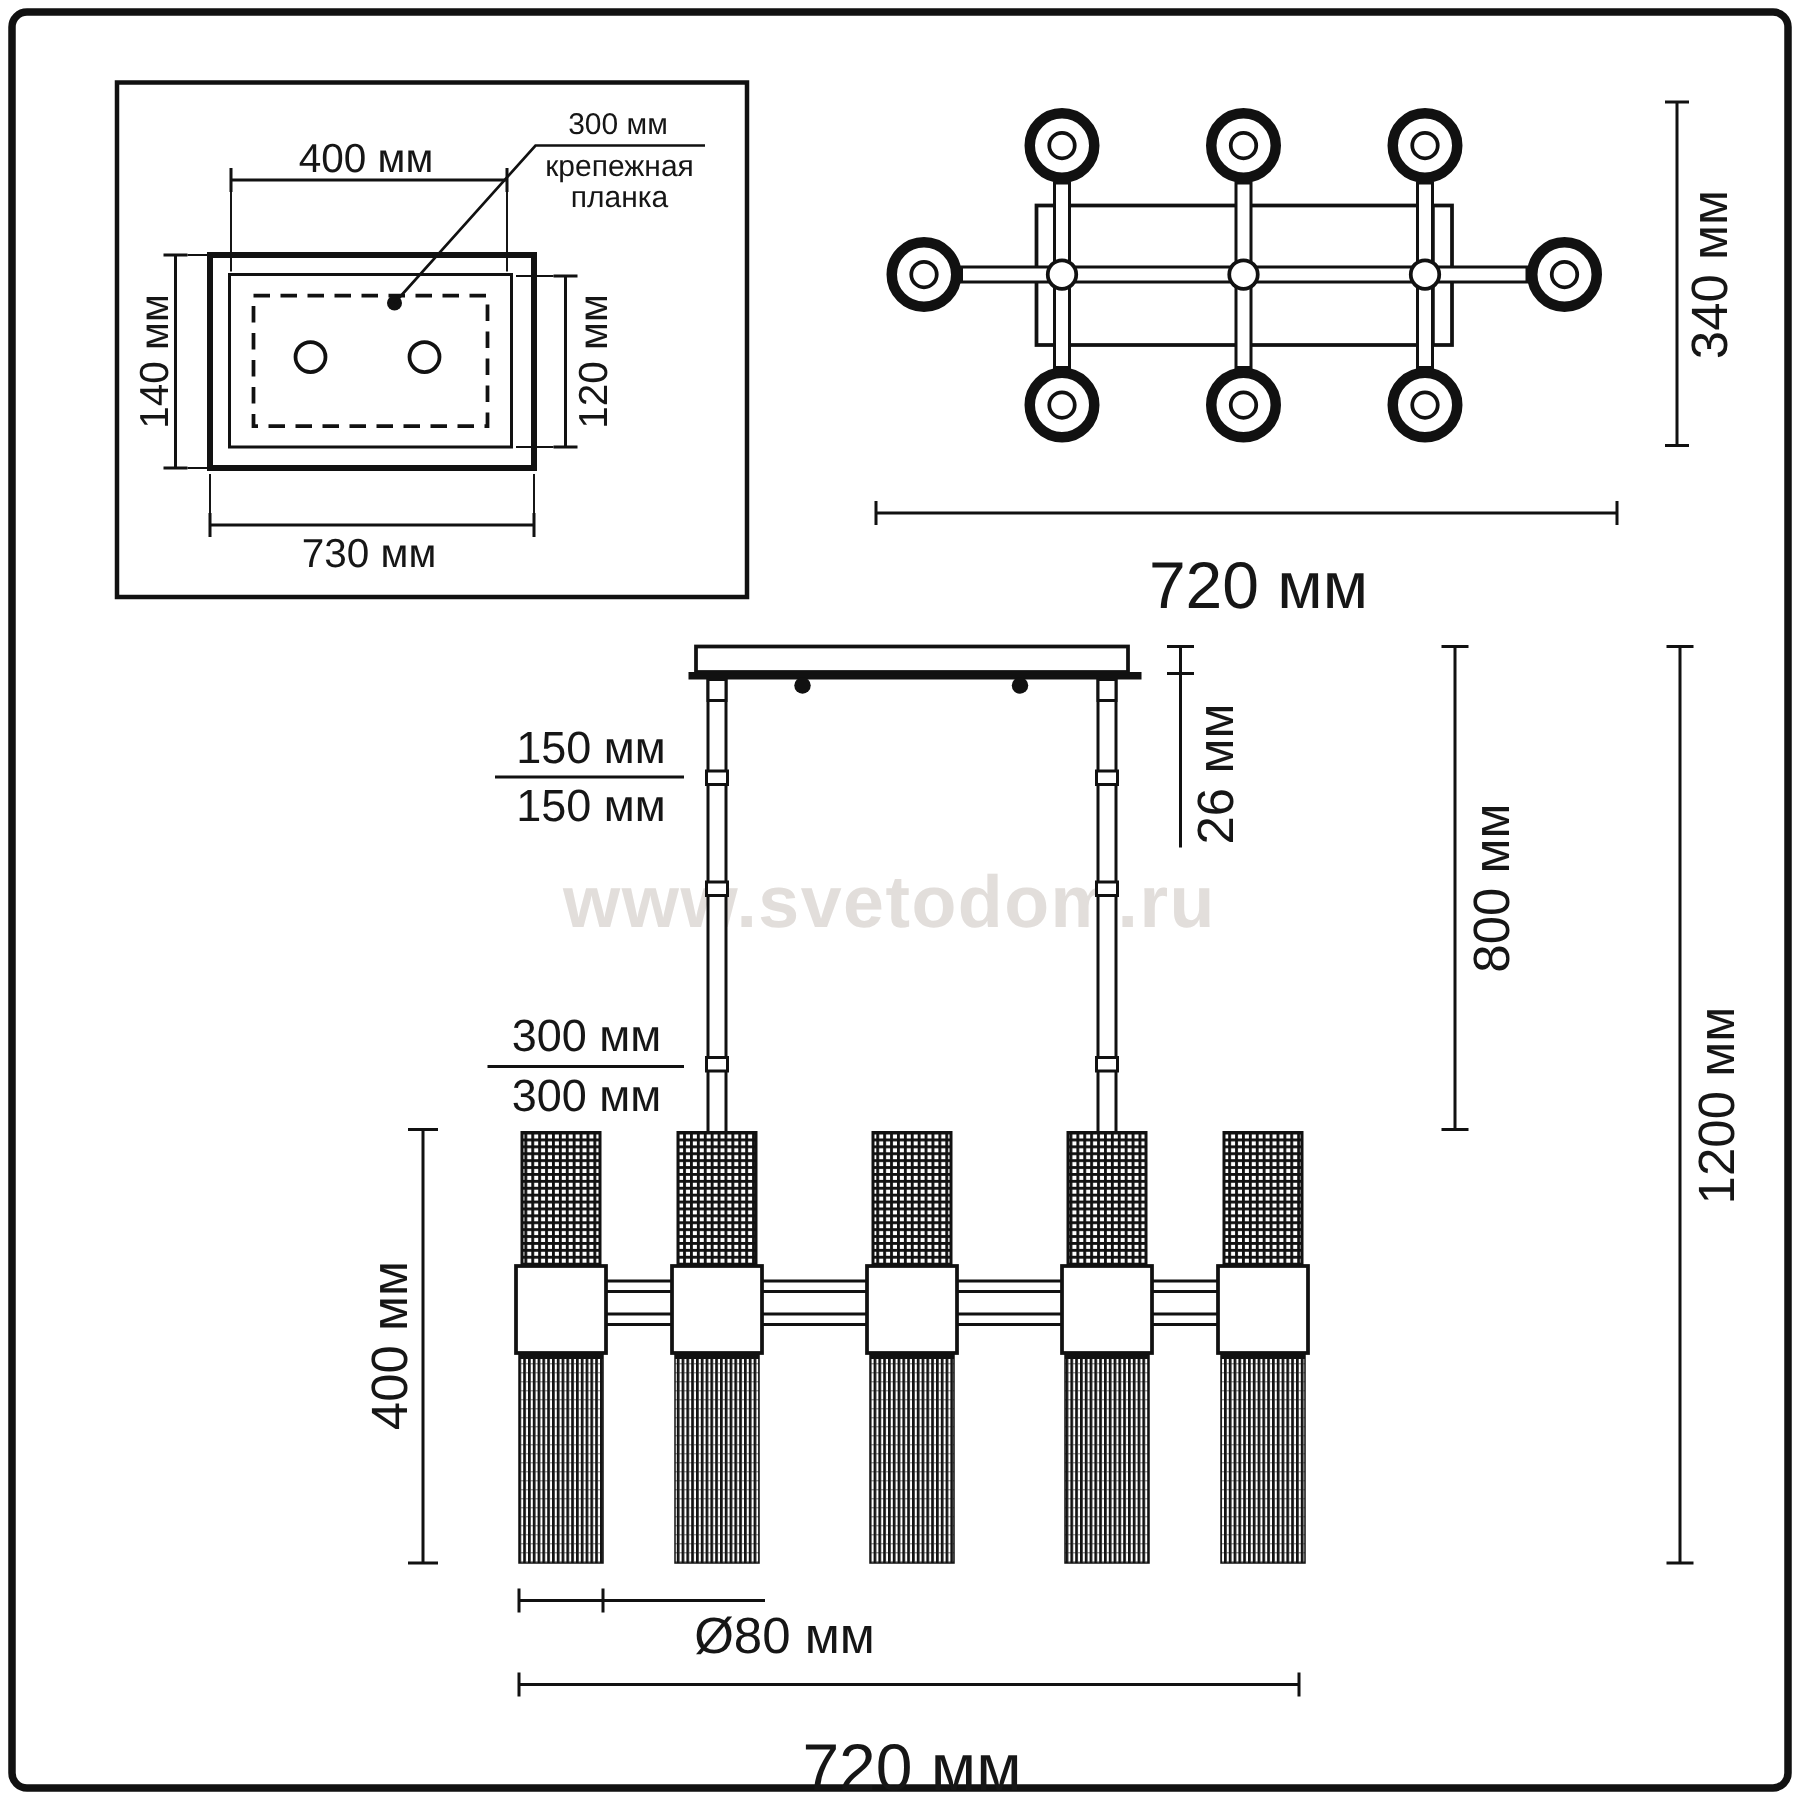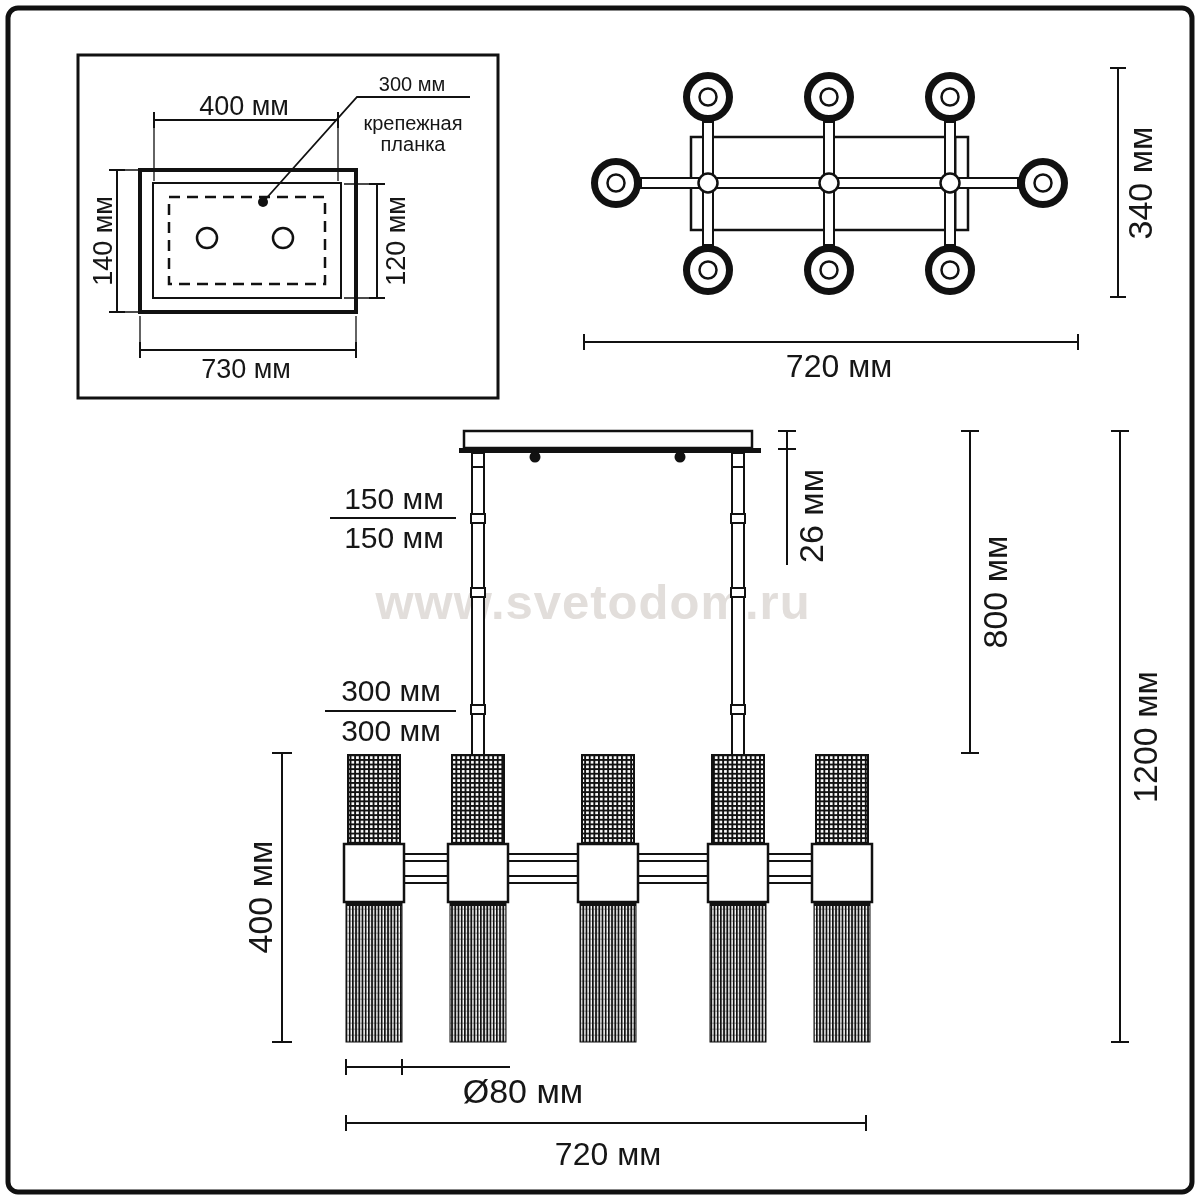--- a/index.html
+++ b/index.html
@@ -10,21 +10,21 @@
   .layer{position:absolute;left:0;top:0;}
   .lbl{
     position:absolute;transform:translate(-50%,-50%);
     white-space:nowrap;color:#161616;line-height:1.04;text-align:center;
   }
   .rot{transform:translate(-50%,-50%) rotate(-90deg);}
   .f20{font-size:20px;}
   .f27{font-size:27px;}
   .f30{font-size:30px;text-align:center;}
   .f34{font-size:34px;}
-  .f36{font-size:32px;}
+  .f36{font-size:44px;margin-top:24px;}
   .multiline{white-space:pre-line;}
   .watermark{
     position:absolute;left:593px;top:602px;
     transform:translate(-50%,-50%);
     font-size:49px;font-weight:700;letter-spacing:1px;
     color:#e2dedb;white-space:nowrap;
   }
 </style>
 </head>
 <body>
@@ -195,21 +195,21 @@
 
       <path d="M346,1123 L866,1123 M346,1115 L346,1131 M866,1115 L866,1131"></path>
     </g>
   </svg>
 
   <div class="lbl f27" style="left:244px;top:106px;">400 мм</div>
   <div class="lbl f27" style="left:246px;top:369px;">730 мм</div>
   <div class="lbl f27 rot" style="left:103px;top:241px;">140 мм</div>
   <div class="lbl f27 rot" style="left:396px;top:241px;">120 мм</div>
   <div class="lbl f20" style="left:412px;top:84px;">300 мм</div>
-  <div class="lbl f20 multiline" style="left:413px;top:122px;margin-top:12px;">крепежная
+  <div class="lbl f20 multiline" style="left:413px;top:122px;">крепежная
 планка</div>
 
   <div class="lbl f34 rot" style="left:1141px;top:183px;">340 мм</div>
   <div class="lbl f36" style="left:839px;top:367px;">720 мм</div>
 
   <div class="lbl f30" style="left:394px;top:499px;">150 мм</div>
   <div class="lbl f30" style="left:394px;top:538px;">150 мм</div>
   <div class="lbl f30" style="left:391px;top:691px;">300 мм</div>
   <div class="lbl f30" style="left:391px;top:731px;">300 мм</div>
   <div class="lbl f34 rot" style="left:812px;top:516px;">26 мм</div>

